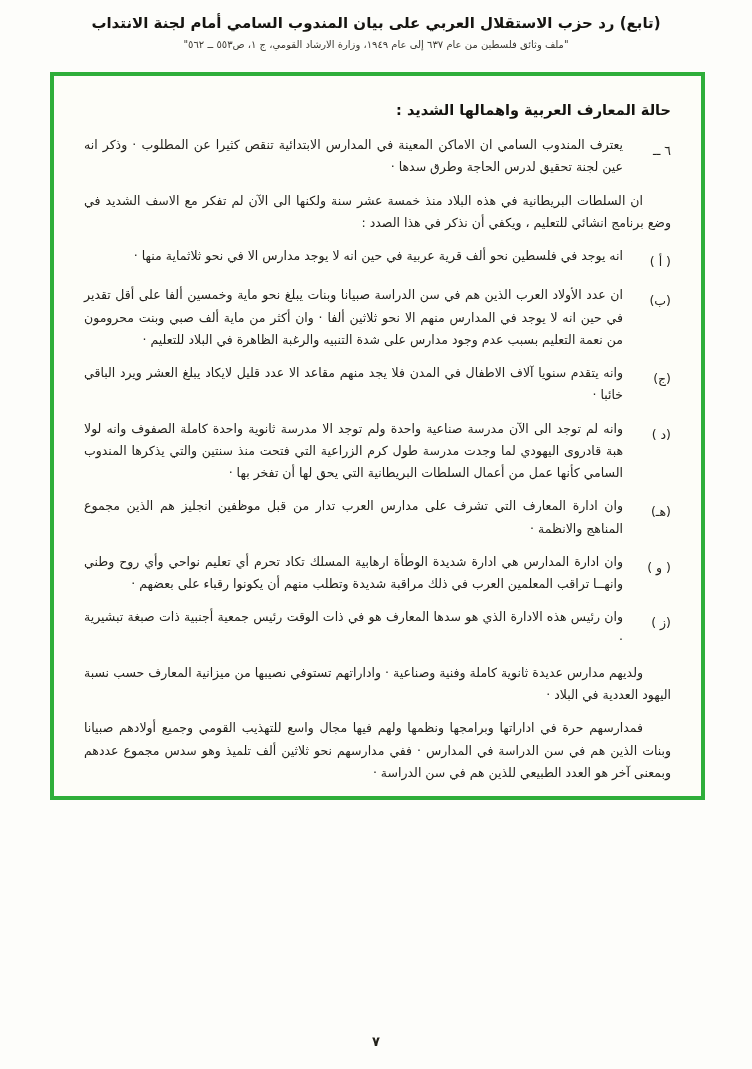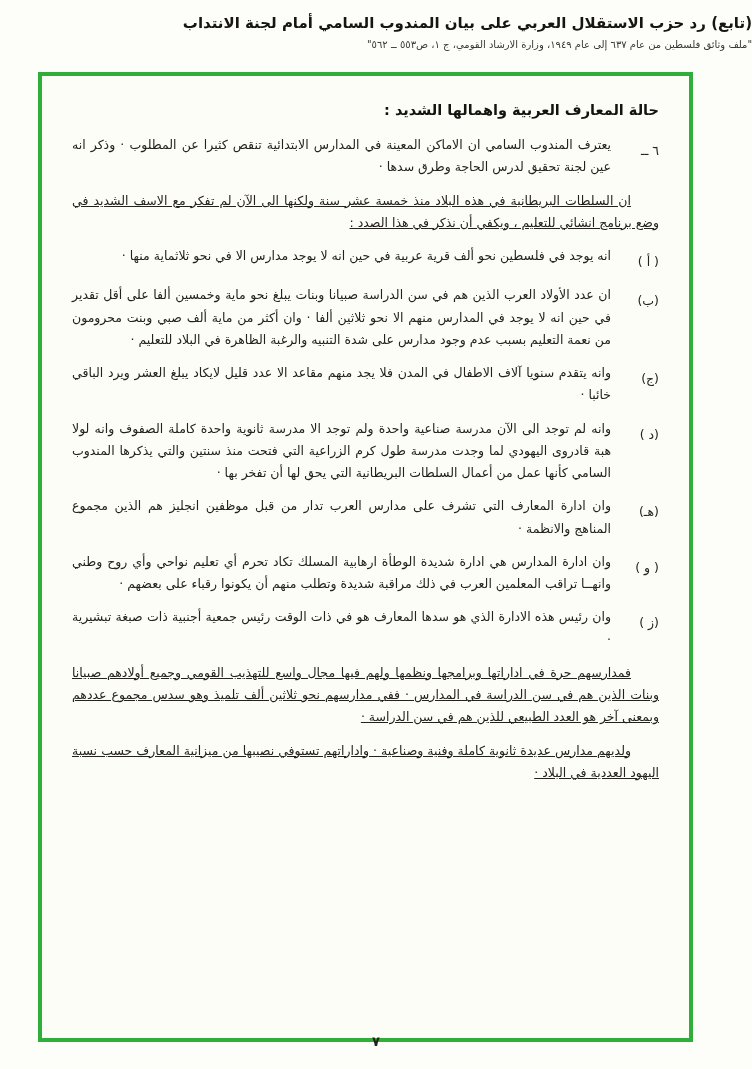--- a/index.html
+++ b/index.html
@@ -13,39 +13,40 @@
     color: #1e1d1a;
   }
   .page {
     position: relative;
     width: 752px;
     height: 1069px;
     direction: rtl;
   }
   .header {
     padding-top: 14px;
+    text-align: center;
   }
   .header-title {
     font-size: 15px;
     font-weight: bold;
     letter-spacing: 0.2px;
     color: #161511;
   }
   .header-source {
     margin-top: 7px;
     font-size: 10px;
     color: #3a3831;
   }
   .frame {
     box-sizing: border-box;
     position: absolute;
     top: 72px;
-    right: 59px;
+    right: 47px;
     width: 655px;
-    height: 970px;
+    height: 728px;
     border: 4px solid #2fae3a;
     background: #fdfdf8;
     padding: 26px 30px 20px 30px;
     overflow: hidden;
   }
   .section-title {
     font-size: 14.5px;
     font-weight: bold;
     text-align: right;
     margin-bottom: 16px;
@@ -66,21 +67,20 @@
     flex: 0 0 44px;
     white-space: nowrap;
     padding-left: 4px;
     margin-top: 6px;
   }
   .para .ptext {
     flex: 1 1 auto;
   }
   .para.plain .ptext {
     text-indent: 28px;
-    text-decoration: underline;
   }
   .page-number {
     position: absolute;
     top: 1034px;
     left: 0;
     width: 100%;
     text-align: center;
     font-size: 13px;
     font-weight: bold;
     color: #222018;
@@ -128,23 +128,23 @@
         </div>
         <div class="para marked">
           <span class="marker">( و )</span>
           <div class="ptext">وان ادارة المدارس هي ادارة شديدة الوطأة ارهابية المسلك تكاد تحرم أي تعليم نواحي وأي روح وطني وانهــا تراقب المعلمين العرب في ذلك مراقبة شديدة وتطلب منهم أن يكونوا رقباء على بعضهم ·</div>
         </div>
         <div class="para marked">
           <span class="marker">(ز )</span>
           <div class="ptext">وان رئيس هذه الادارة الذي هو سدها المعارف هو في ذات الوقت رئيس جمعية أجنبية ذات صبغة تبشيرية ·</div>
         </div>
         <div class="para plain">
-          <div class="ptext">فمدارسهم حرة في اداراتها وبرامجها ونظمها ولهم فيها مجال واسع للتهذيب القومي وجميع أولادهم صبيانا وبنات الذين هم في سن الدراسة في المدارس · ففي مدارسهم نحو ثلاثين ألف تلميذ وهو سدس مجموع عددهم وبمعنى آخر هو العدد الطبيعي للذين هم في سن الدراسة ·</div>
+          <div class="ptext">ولديهم مدارس عديدة ثانوية كاملة وفنية وصناعية · واداراتهم تستوفي نصيبها من ميزانية المعارف حسب نسبة اليهود العددية في البلاد ·</div>
         </div>
         <div class="para plain">
-          <div class="ptext">ولديهم مدارس عديدة ثانوية كاملة وفنية وصناعية · واداراتهم تستوفي نصيبها من ميزانية المعارف حسب نسبة اليهود العددية في البلاد ·</div>
+          <div class="ptext">فمدارسهم حرة في اداراتها وبرامجها ونظمها ولهم فيها مجال واسع للتهذيب القومي وجميع أولادهم صبيانا وبنات الذين هم في سن الدراسة في المدارس · ففي مدارسهم نحو ثلاثين ألف تلميذ وهو سدس مجموع عددهم وبمعنى آخر هو العدد الطبيعي للذين هم في سن الدراسة ·</div>
         </div>
       </div>
   </div>
 
   <div class="page-number">٧</div>
 
 </div>
 
 </body></html>

